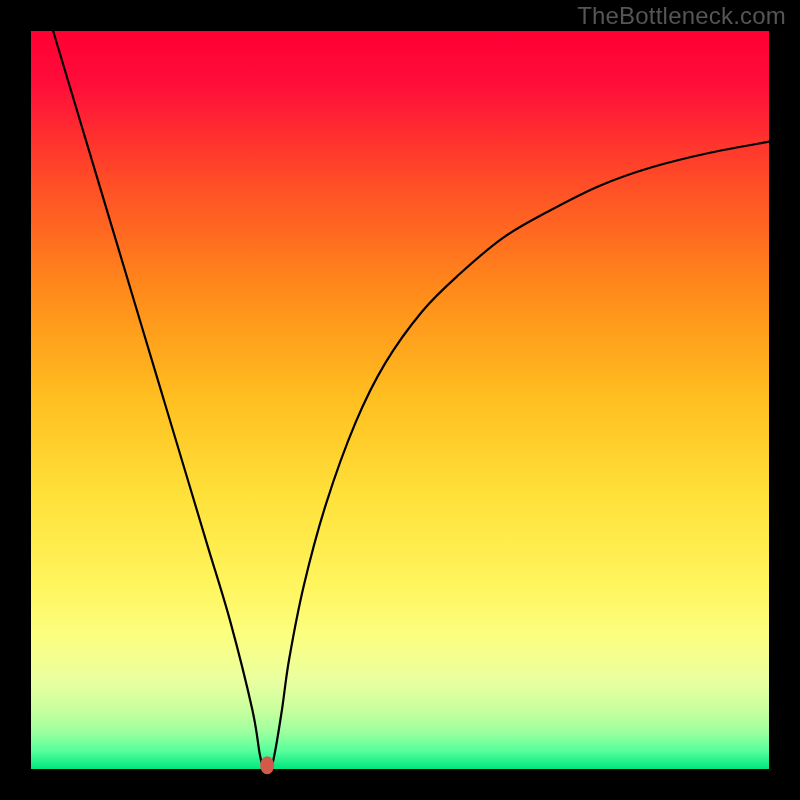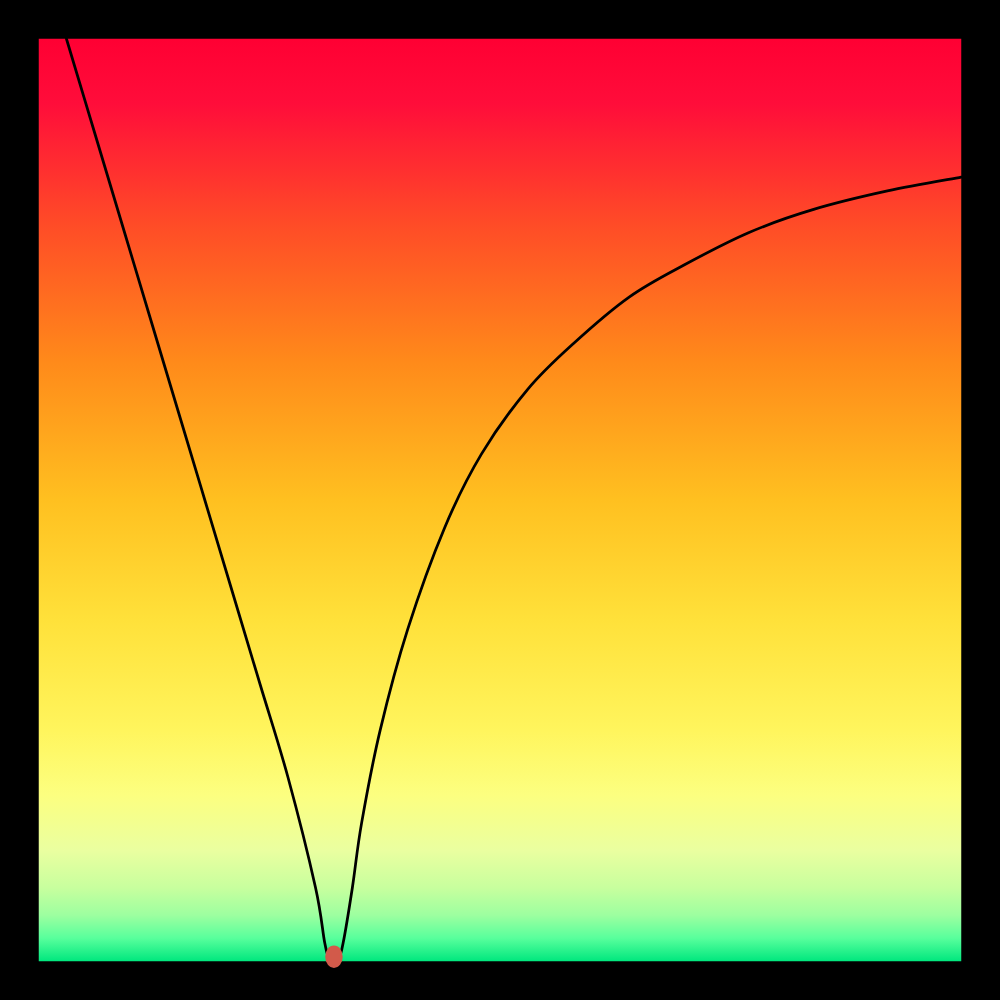--- a/index.html
+++ b/index.html
@@ -29,20 +29,21 @@
   svg {
     position: absolute;
     top: 0;
     left: 0;
   }
 </style>
 </head>
 <body>
 
 <div class="frame">
+  <div class="watermark">TheBottleneck.com</div>
   <svg id="plot" width="800" height="800">
       <defs>
         <linearGradient id="bg-grad" x1="0" y1="0" x2="0" y2="1">
           <stop offset="0%" stop-color="#ff0033"></stop>
           <stop offset="7.000000000000001%" stop-color="#ff0d3a"></stop>
           <stop offset="20%" stop-color="#ff4b27"></stop>
           <stop offset="35%" stop-color="#ff8a1a"></stop>
           <stop offset="50%" stop-color="#ffc020"></stop>
           <stop offset="63%" stop-color="#ffe13a"></stop>
           <stop offset="75%" stop-color="#fff55d"></stop>

